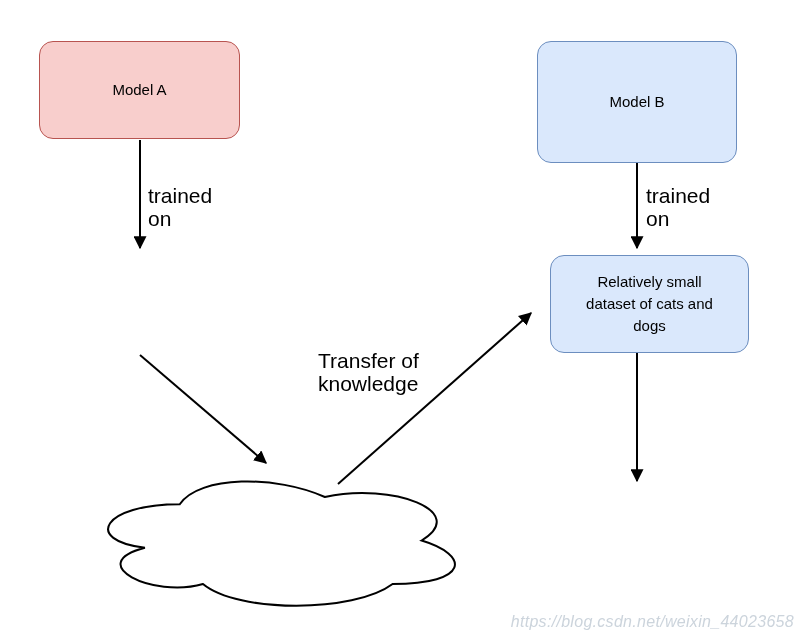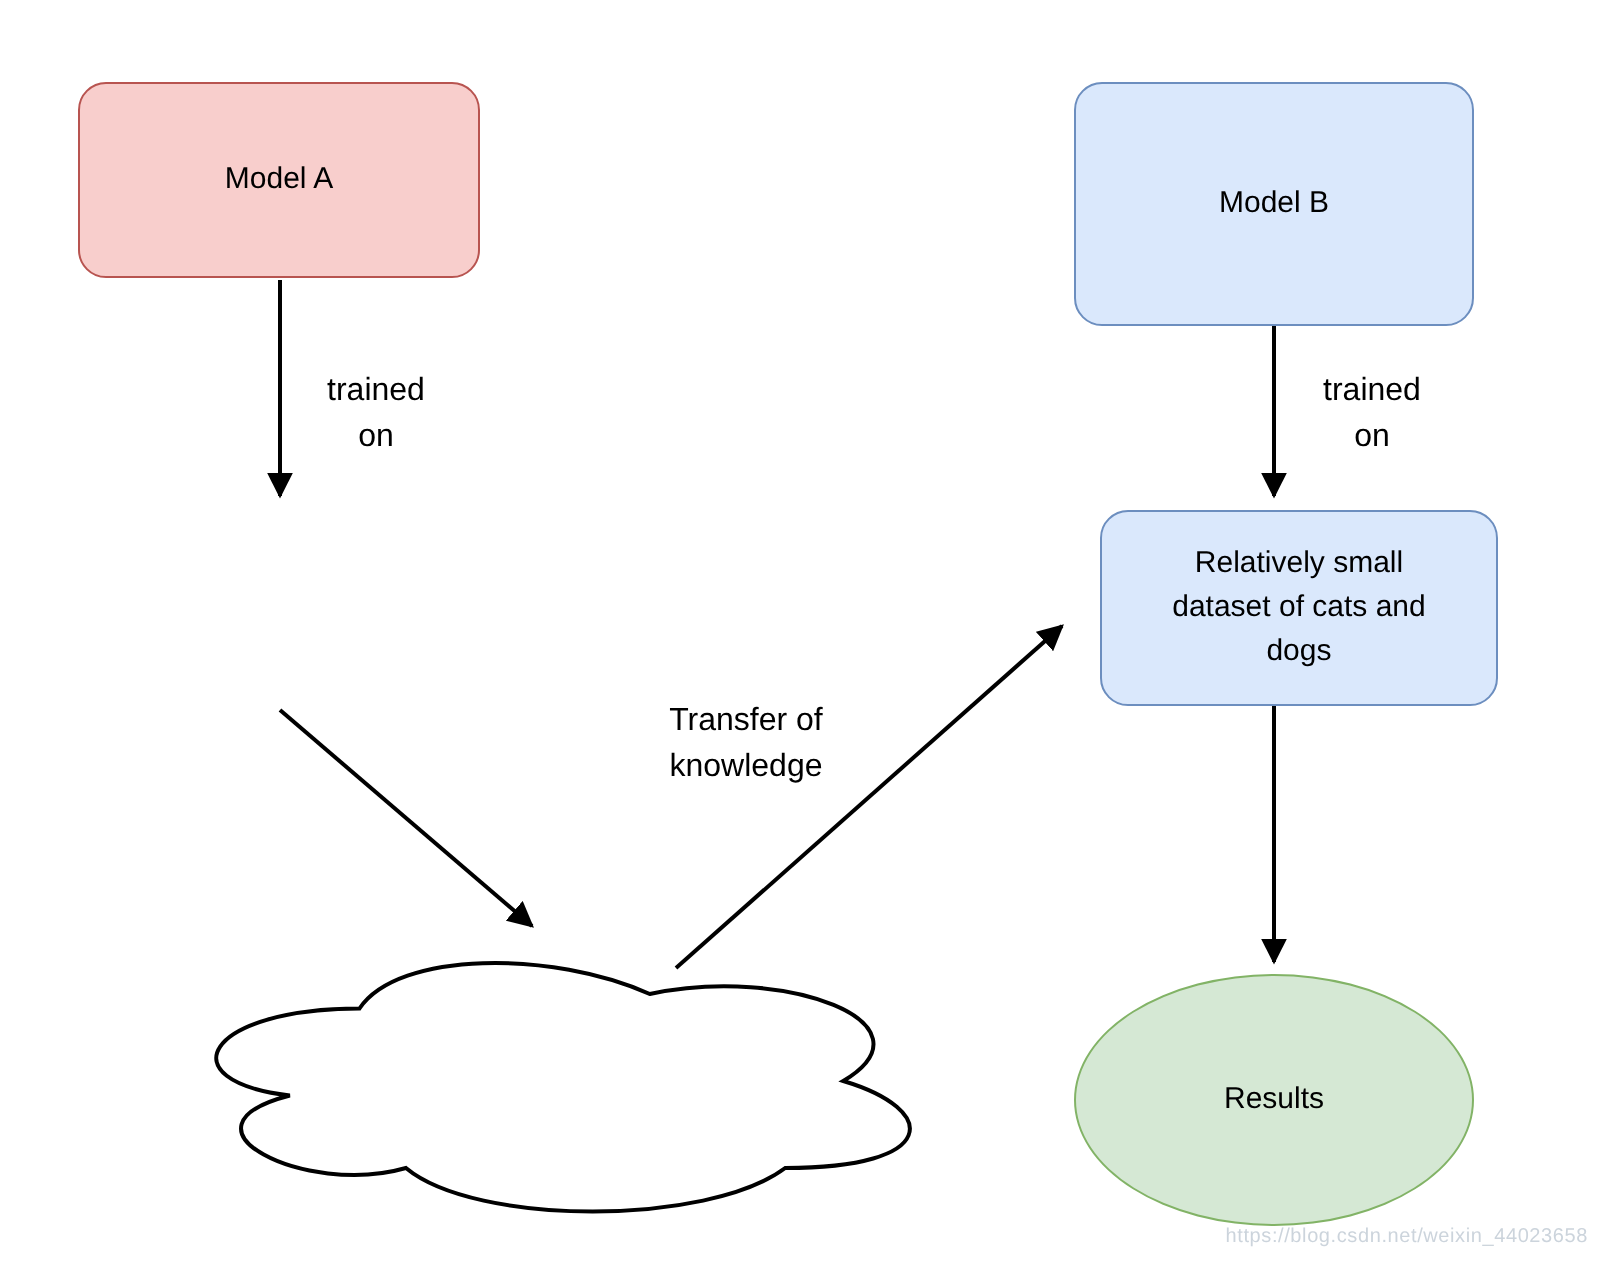--- a/index.html
+++ b/index.html
@@ -34,41 +34,42 @@
     background: var(--green_fill); border: 1.5px solid var(--green_border);
     border-radius: 50%;
   }
   #node-model-a      { left: 39px;  top: 41px;  width: 201px; height: 98px; }
   #node-model-b      { left: 537px; top: 41px;  width: 200px; height: 122px; text-align: right; }
   #node-large-ds     { left: 40px;  top: 255px; width: 200px; height: 97px; }
   #node-small-ds     { left: 538px; top: 255px; width: 199px; height: 98px; margin-left: 12px; }
   #node-results      { left: 537px; top: 487px; width: 200px; height: 126px; }
   .edge-label {
     position: absolute;
-    font-size: 16px; line-height: 23px;
-    text-align: center; white-space: pre-line;
+    font-size: 21px; line-height: 23px;
+    white-space: pre-line;
   }
   #label-trained-left  { left: 148px; top: 184px; width: 80px; }
   #label-trained-right { left: 646px; top: 184px; width: 80px; }
   #label-transfer      { left: 318px; top: 349px; width: 110px; }
   #cloud-label {
     position: absolute;
     left: 88px; top: 512px; width: 378px;
     text-align: center; font-size: 15px; line-height: 23px;
     white-space: pre-line;
   }
   .cloud-shape { fill: var(--canvas_bg); stroke: var(--line_color); stroke-width: 2; }
   .arrow { stroke: var(--line_color); stroke-width: 2; fill: none; }
   .arrowhead { fill: var(--line_color); }
   #watermark {
     position: absolute;
     right: 6px; top: 613px;
-    font-size: 10px;
+    font-size: 16px;
     color: var(--watermark_color);
     letter-spacing: 0.3px;
+    font-style: italic;
   }
 </style>
 </head>
 <body>
 
 <div id="canvas">
 
   <svg id="edges-svg" viewBox="0 0 800 642" xmlns="http://www.w3.org/2000/svg">
     <defs>
       <marker id="arrow-marker" viewBox="0 0 10 10" refX="9" refY="5" markerWidth="6.5" markerHeight="6.5" orient="auto-start-reverse">
@@ -95,21 +96,20 @@
 
   <div id="node-model-a" class="node rect-node pink">Model A</div>
 
   <div id="node-model-b" class="node rect-node blue">Model B</div>
 
 
   <div id="node-small-ds" class="node rect-node blue">Relatively small
 dataset of cats and
 dogs</div>
 
-  <div id="node-results" class="node green">Results</div>
 
   <div id="label-trained-left" class="edge-label">trained
 on</div>
 
   <div id="label-trained-right" class="edge-label">trained
 on</div>
 
   <div id="label-transfer" class="edge-label">Transfer of
 knowledge</div>
 

